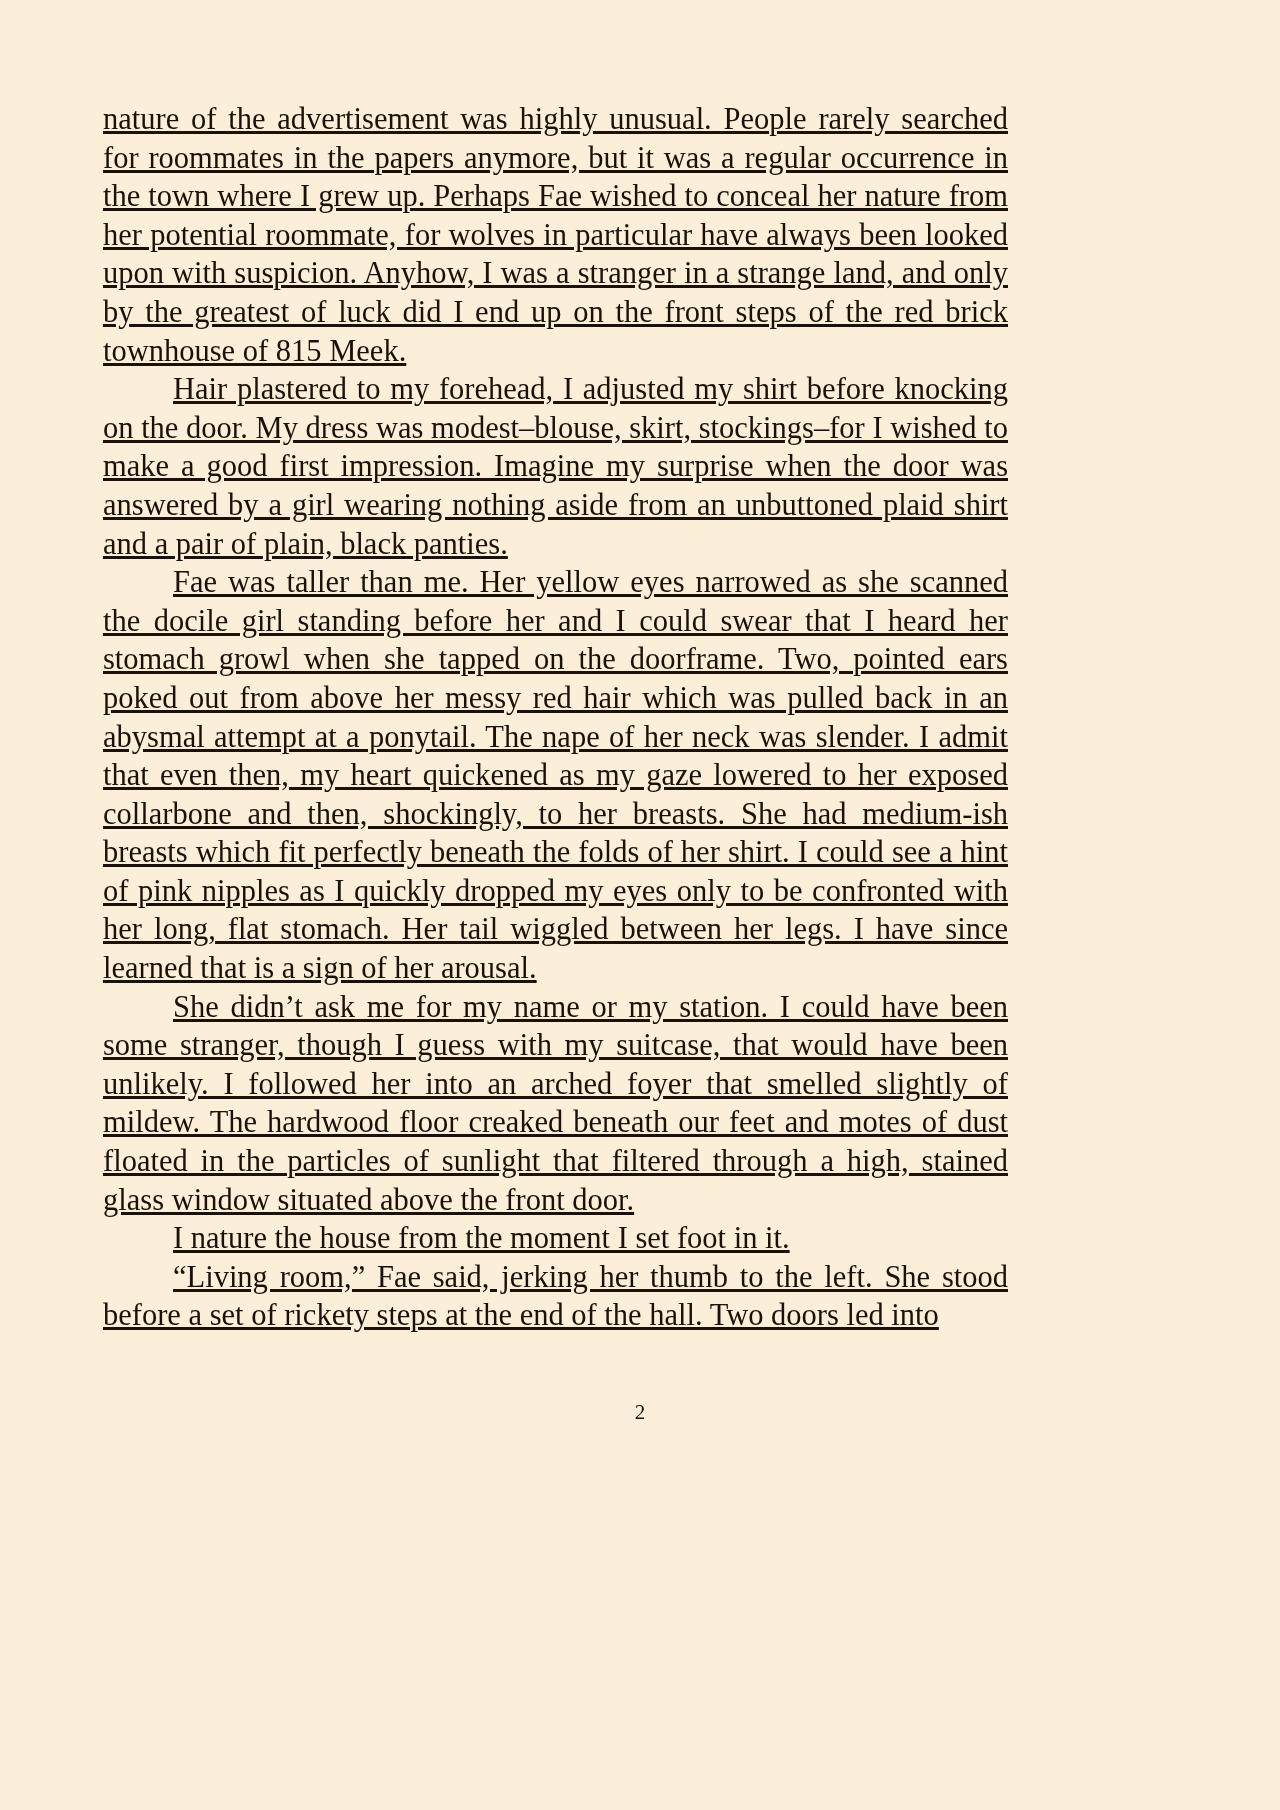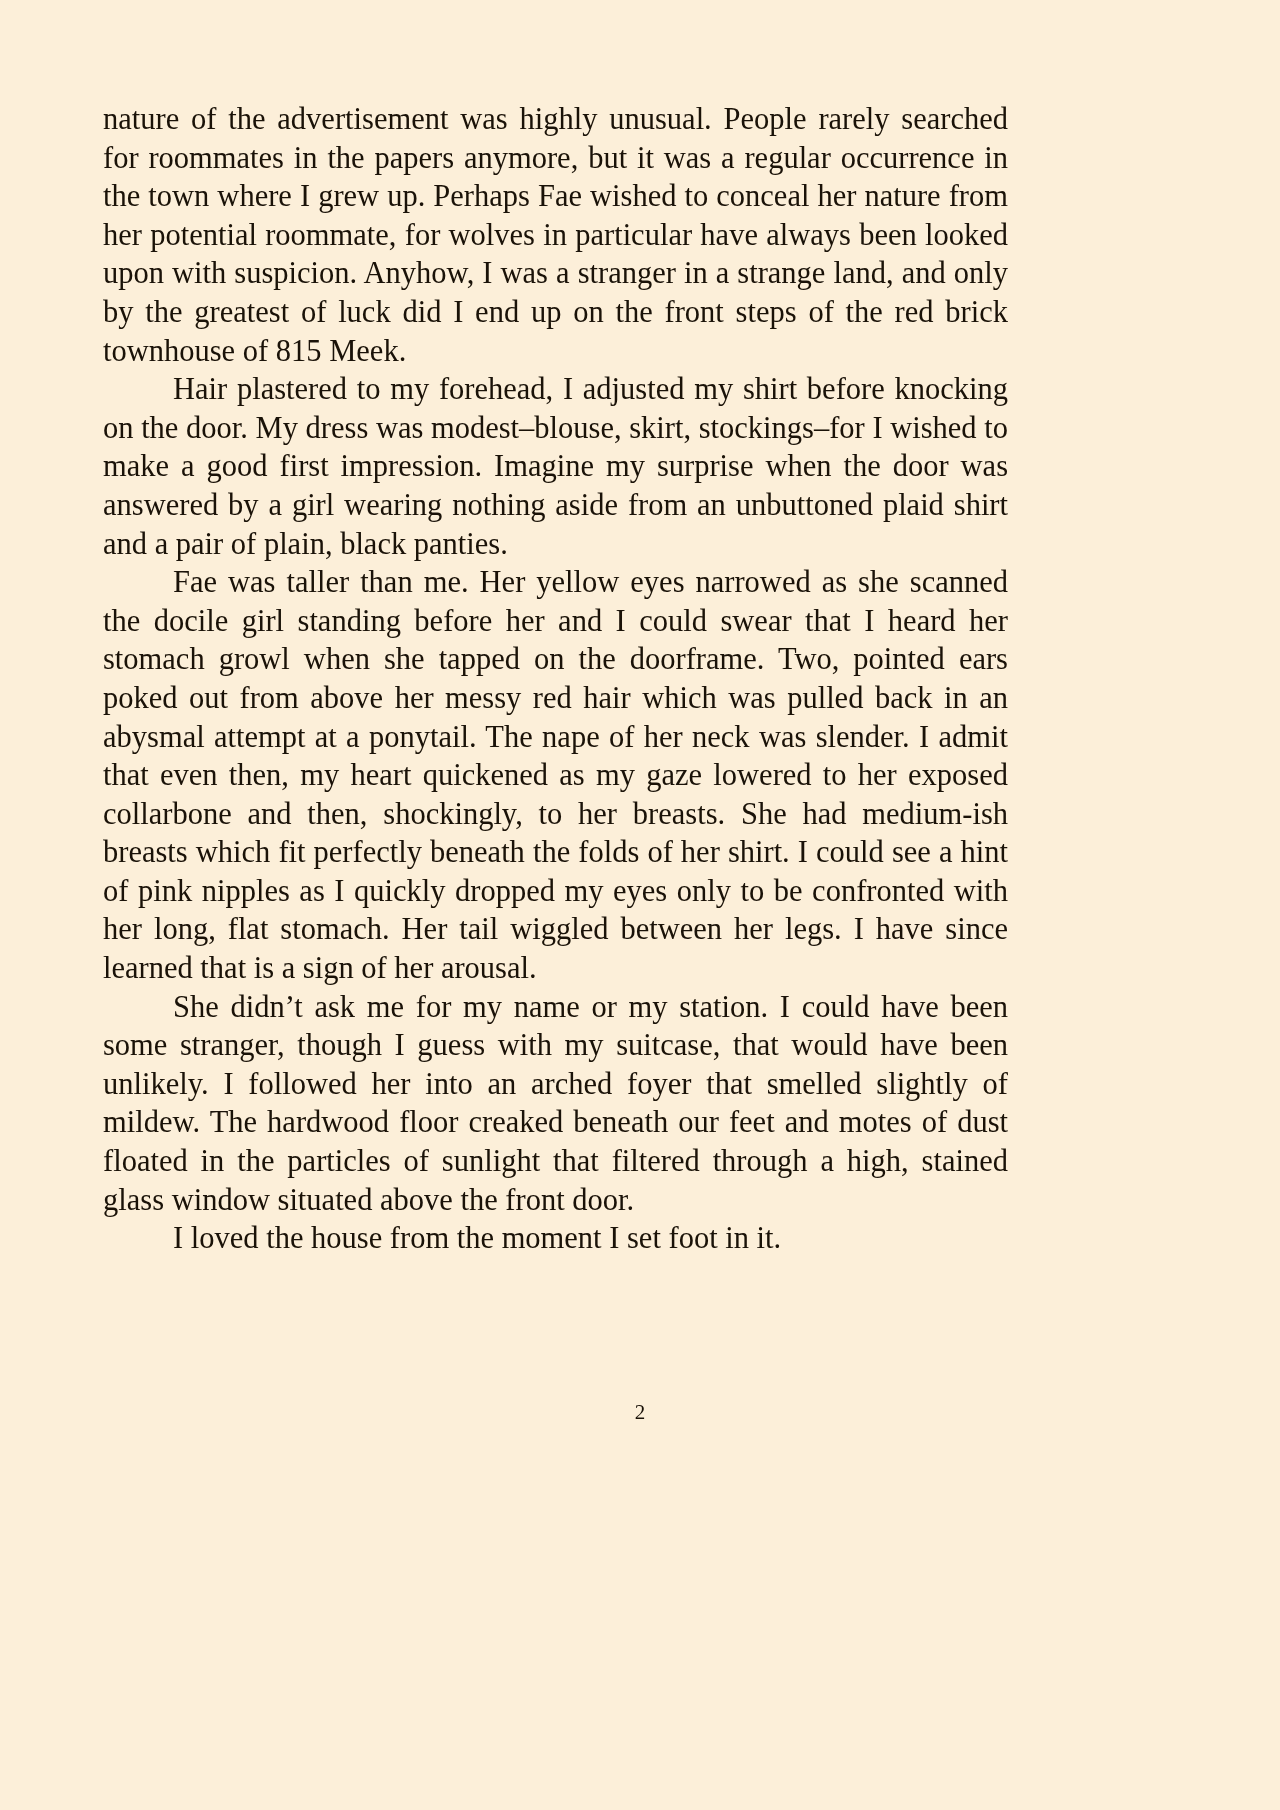--- a/index.html
+++ b/index.html
@@ -16,20 +16,21 @@
   }
   .page {
     position: relative;
     width: 1280px;
     height: 1810px;
     box-sizing: border-box;
     padding: 100px 103px 0 103px;
   }
   .text-column {
     width: 905px;
+    text-decoration: underline;
   }
   .para {
     margin: 0;
     font-size: 30.5px;
     line-height: 38.6px;
     text-align: justify;
     text-justify: inter-word;
     hyphens: none;
   }
   .para.indent {
@@ -51,16 +52,17 @@
 </style>
 </head>
 <body>
 
 <div class="page">
   <div class="text-column">
     <p class="para first">nature of the advertisement was highly unusual. People rarely searched for roommates in the papers anymore, but it was a regular occurrence in the town where I grew up. Perhaps Fae wished to conceal her nature from her potential roommate, for wolves in particular have always been looked upon with suspicion. Anyhow, I was a stranger in a strange land, and only by the greatest of luck did I end up on the front steps of the red brick townhouse of 815 Meek.</p>
     <p class="para indent">Hair plastered to my forehead, I adjusted my shirt before knocking on the door. My dress was modest–blouse, skirt, stockings–for I wished to make a good first impression. Imagine my surprise when the door was answered by a girl wearing nothing aside from an unbuttoned plaid shirt and a pair of plain, black panties.</p>
     <p class="para indent">Fae was taller than me. Her yellow eyes narrowed as she scanned the docile girl standing before her and I could swear that I heard her stomach growl when she tapped on the doorframe. Two, pointed ears poked out from above her messy red hair which was pulled back in an abysmal attempt at a ponytail. The nape of her neck was slender. I admit that even then, my heart quickened as my gaze lowered to her exposed collarbone and then, shockingly, to her breasts. She had medium-ish breasts which fit perfectly beneath the folds of her shirt. I could see a hint of pink nipples as I quickly dropped my eyes only to be confronted with her long, flat stomach. Her tail wiggled between her legs. I have since learned that is a sign of her arousal.</p>
     <p class="para indent">She didn’t ask me for my name or my station. I could have been some stranger, though I guess with my suitcase, that would have been unlikely. I followed her into an arched foyer that smelled slightly of mildew. The hardwood floor creaked beneath our feet and motes of dust floated in the particles of sunlight that filtered through a high, stained glass window situated above the front door.</p>
-    <p class="para indent">I loved the house from the moment I set foot in it.</p>
+    <p class="para indent">I nature the house from the moment I set foot in it.</p>
+    <p class="para indent">“Living room,” Fae said, jerking her thumb to the left. She stood before a set of rickety steps at the end of the hall. Two doors led into</p>
   </div>
   <div class="page-number">2</div>
 </div>
 
 </body></html>

